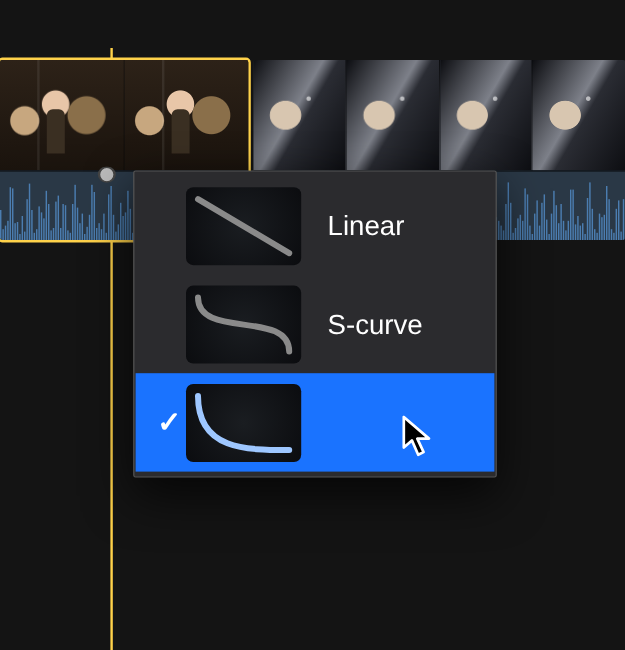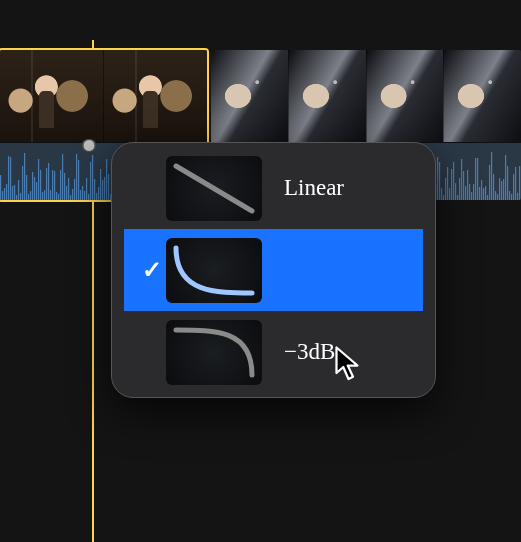--- a/index.html
+++ b/index.html
@@ -127,24 +127,23 @@
   }
 
   
   .fade-menu {
     position: absolute;
     left: 111px;
     top: 142px;
     width: 299px;
     background: #2b2b2e;
     border: 1px solid #555;
-    border-radius: 22px;
+    border-radius: 2px;
     box-shadow: 0 15px 40px rgba(0,0,0,0.7);
-    padding: 4px 12px;
-    font-family: Liberation Serif, serif;
+    padding: 4px 1px;
   }
 
   .menu-item {
     display: flex;
     align-items: center;
     height: 82px;
     padding-left: 16px;
     position: relative;
   }
   .menu-item.selected {
@@ -487,34 +486,34 @@
 <div class="fade-menu" id="fade-menu">
     <div class="menu-item">
       <div class="check">✓</div>
       <div class="curve-box">
         <svg viewBox="0 0 96 65">
           <path d="M10 10 L86 55" fill="none" stroke="#8a8a8a" stroke-width="5" stroke-linecap="round"></path>
         </svg>
       </div>
       <div class="menu-label">Linear</div>
     </div>
+    <div class="menu-item">
+      <div class="check">✓</div>
+      <div class="curve-box">
+        <svg viewBox="0 0 96 65">
+          <path d="M10 10 C10 45, 86 20, 86 55" fill="none" stroke="#8a8a8a" stroke-width="5" stroke-linecap="round"></path>
+        </svg>
+      </div>
+      <div class="menu-label">S-curve</div>
+    </div>
     <div class="menu-item selected">
       <div class="check">✓</div>
       <div class="curve-box">
         <svg viewBox="0 0 96 65">
           <path d="M10 10 C10 55, 50 55, 86 55" fill="none" stroke="#9ec7ff" stroke-width="5" stroke-linecap="round"></path>
         </svg>
       </div>
     </div>
-    <div class="menu-item">
-      <div class="check">✓</div>
-      <div class="curve-box">
-        <svg viewBox="0 0 96 65">
-          <path d="M10 10 C50 10, 86 10, 86 55" fill="none" stroke="#8a8a8a" stroke-width="5" stroke-linecap="round"></path>
-        </svg>
-      </div>
-      <div class="menu-label">−3dB</div>
-    </div>
   </div>
 
 <svg class="cursor-arrow" viewBox="0 0 20 24">
   <path d="M1 1 L1 18 L5.5 14 L9 22 L12 20.5 L8.5 13 L15 13 Z" fill="#000" stroke="#fff" stroke-width="1.5" stroke-linejoin="round"></path>
 </svg>
 
 </body></html>

